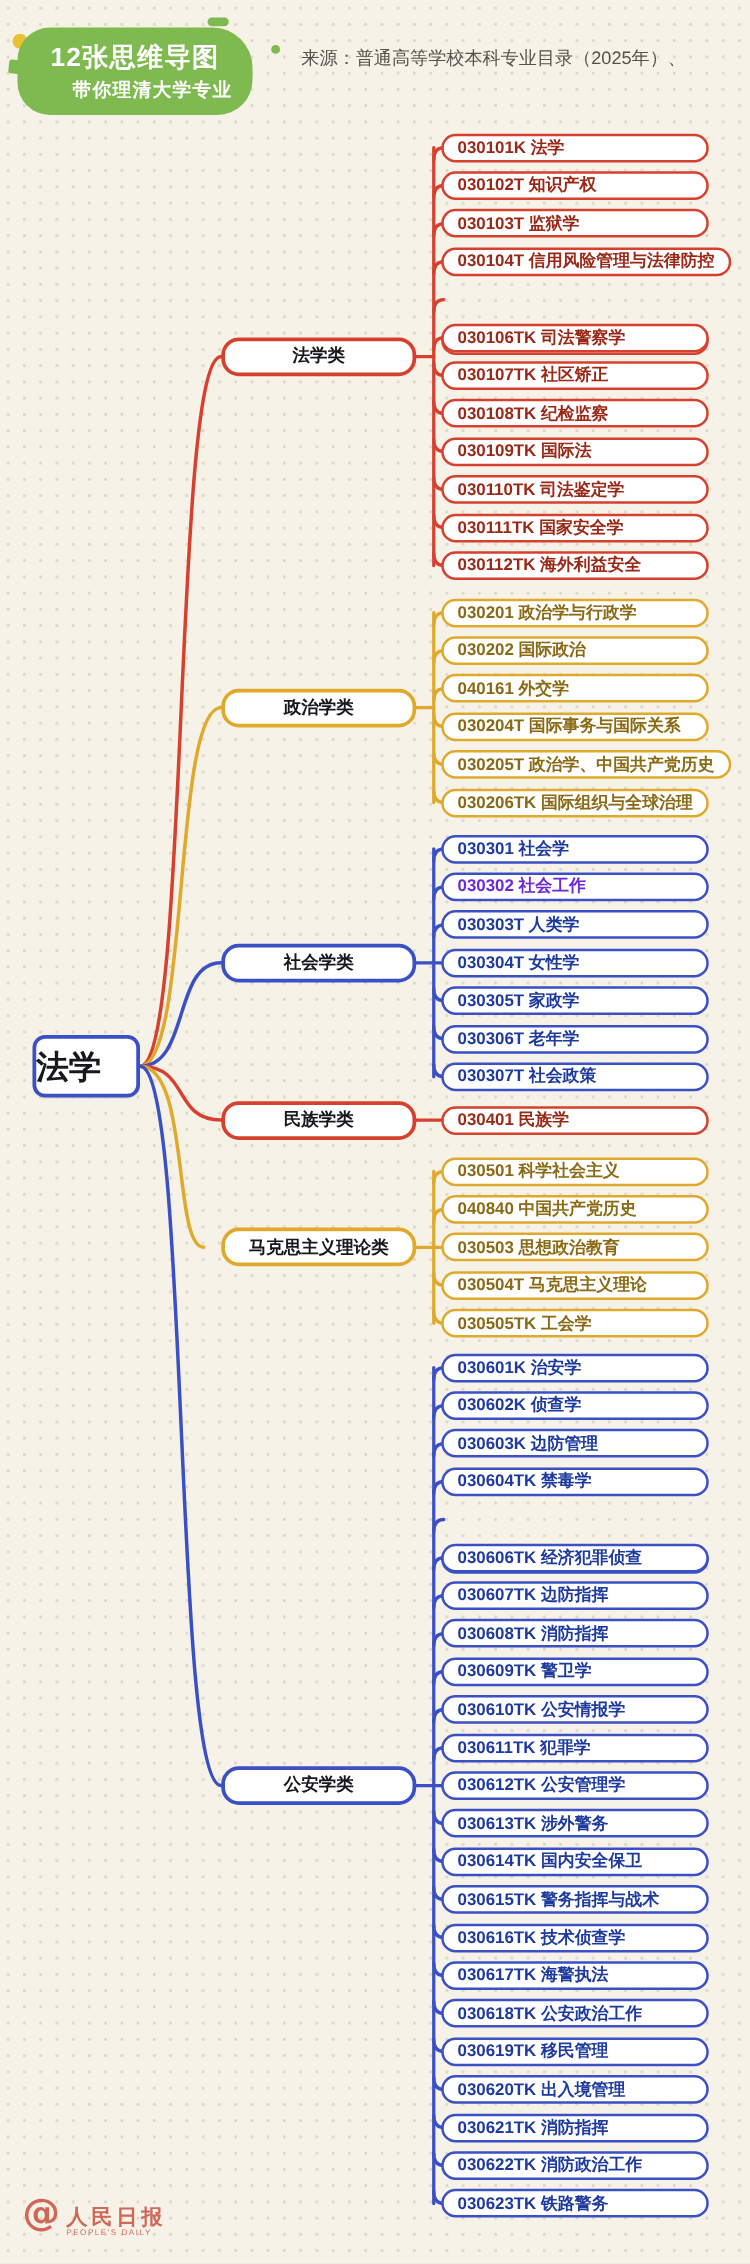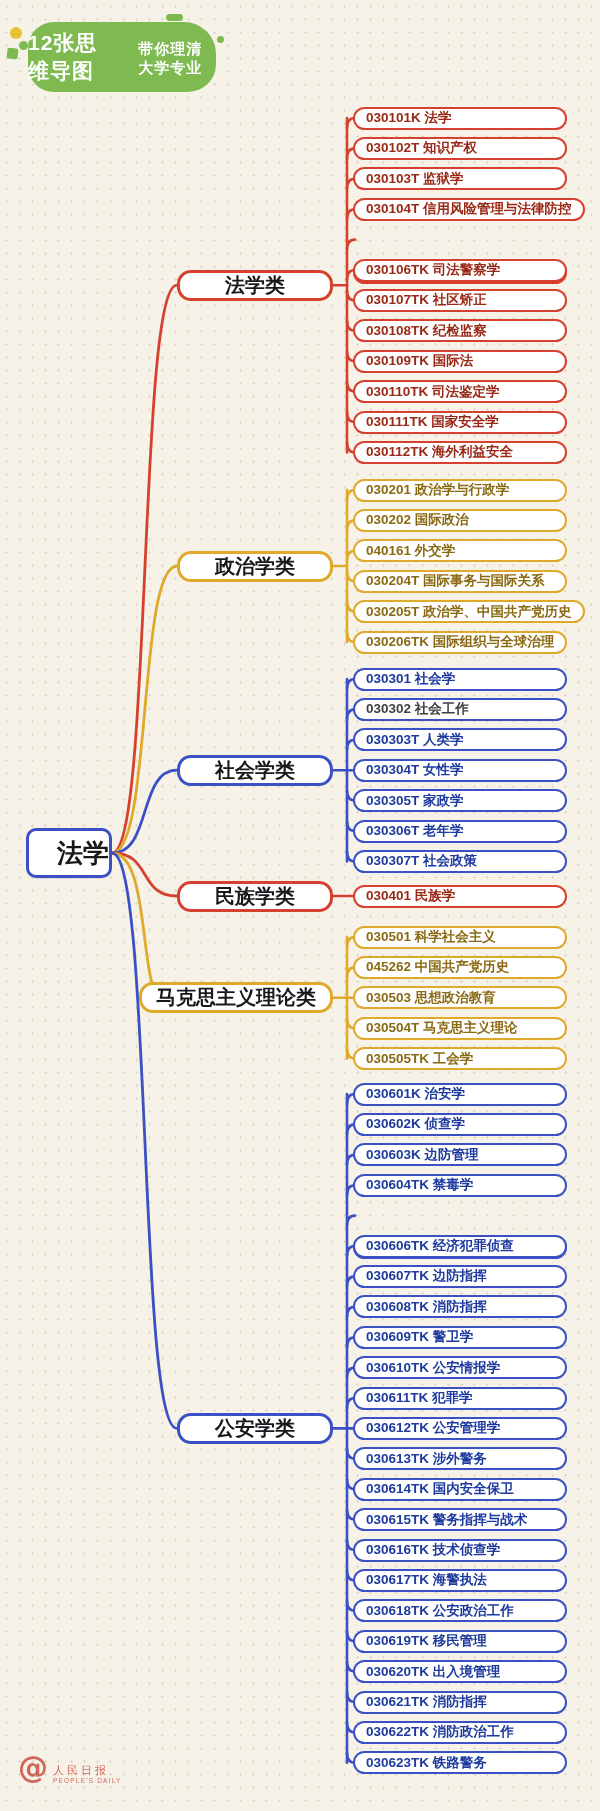--- a/index.html
+++ b/index.html
@@ -7,70 +7,70 @@
     position:relative; width:600px; height:1811px; margin:0 auto;
     background-color:#f6f2e8;
     background-image: radial-gradient(#e0d9c7 1.1px, rgba(0,0,0,0) 1.3px);
     background-size: 13px 13px;
     overflow:hidden;
     font-family:"Liberation Sans", sans-serif;
   }
   svg.links { position:absolute; left:0; top:0; z-index:1; }
 
   .badge {
-    position:absolute; left:28px; top:22px; width:188px; height:70px;
+    position:absolute; left:14px; top:22px; width:188px; height:70px;
     background:#7eba50; border-radius:26px 32px 28px 26px;
-    display:flex; flex-direction:row; align-items:center; justify-content:center;
+    display:flex; flex-direction:column; align-items:center; justify-content:center;
     color:#fff; z-index:2;
   }
   .badge-line1 { font-size:21px; font-weight:bold; letter-spacing:1px; }
   .badge-line2 { font-size:15px; font-weight:bold; margin-top:3px; letter-spacing:1px;margin-left:28px; }
 
   .deco { position:absolute; z-index:2; }
   .deco-yellow-dot { left:10px; top:27px; width:12px; height:12px; border-radius:50%; background:#e8c233; }
   .deco-green-dot-small { left:19px; top:41px; width:9px; height:9px; border-radius:50%; background:#7eba50; }
   .deco-green-square { left:7px; top:48px; width:11px; height:11px; border-radius:2px; background:#7eba50; transform:rotate(6deg); }
   .deco-green-pill { left:166px; top:14px; width:17px; height:7px; border-radius:4px; background:#7eba50; }
   .deco-green-dot-right { left:217px; top:36px; width:7px; height:7px; border-radius:50%; background:#7eba50; }
 
   .source {
     position:absolute; left:241px; top:36px; width:340px;
     font-size:14.5px; line-height:22px; color:#55524c; z-index:2;
   }
 
   .root-node {
     position:absolute; left:26px; top:828px; width:86px; height:50px;
     box-sizing:border-box; background:#fff; border:3px solid #3a50c4; border-radius:10px;
-    display:flex; align-items:center; justify-content:flex-end;
+    display:flex; align-items:center; justify-content:flex-start;
     font-size:26px; font-weight:bold; color:#17181c; z-index:2;
     box-shadow:0 1px 0 rgba(0,0,0,0.08);
   }
 
   .branch-label {
     position:absolute; right:267px; height:31px; min-width:156px; box-sizing:border-box;
     background:#fff; border:3px solid; border-radius:14px;
     display:flex; align-items:center; justify-content:center;
-    font-size:20px; font-weight:bold; color:#17181c;
+    font-size:14px; font-weight:bold; color:#17181c;
     padding:0 14px; white-space:nowrap; z-index:2;
   }
 
   .major-node {
     position:absolute; left:353px; height:23px; min-width:214px; box-sizing:border-box;
     background:#fff; border:2.5px solid; border-radius:12px;
     display:inline-flex; align-items:center;
     padding:0 11px; font-size:13.5px; font-weight:bold; white-space:nowrap; z-index:2;
   }
 
   .footer {
     position:absolute; left:18px; top:1752px; display:flex; align-items:center; gap:5px;
     color:#c8503f; opacity:0.85; z-index:2;
   }
   .logo-at { font-size:30px; font-weight:bold; line-height:30px; font-family:"DejaVu Sans", sans-serif; }
   .brand-col { display:flex; flex-direction:column; line-height:1; }
-  .brand-cn { font-size:11px; font-weight:normal; letter-spacing:3px; font-family:"Liberation Serif", serif;margin-top:13px; }
+  .brand-cn { font-size:17px; font-weight:bold; letter-spacing:3px; font-family:"Liberation Serif", serif;margin-top:13px; }
   .brand-en { font-size:6.5px; letter-spacing:1.2px; margin-top:2px; }
 </style>
 </head>
 <body>
 
 <div class="canvas">
 
   <svg class="links" id="link-layer" width="600" height="1811">
       <path d="M 112 853 C 152 853 138 285.2 177 285.2" fill="none" stroke="#d6412f" stroke-width="2.8" stroke-linecap="round"></path>
       <path d="M 333 285.2 L 347 285.2" fill="none" stroke="#d6412f" stroke-width="2.6" stroke-linecap="round"></path>
@@ -149,20 +149,21 @@
   <span class="deco deco-green-square"></span>
   <span class="deco deco-green-pill"></span>
   <span class="deco deco-green-dot-right"></span>
 
   <div class="badge">
     <div class="badge-line1">12张思维导图</div>
     <div class="badge-line2">带你理清大学专业</div>
   </div>
 
   <div class="source">
+    <div>来源：普通高等学校本科专业目录（2025年）、</div>
   </div>
 
   <div class="root-node">
     <span>法学</span>
   </div>
 
   <div id="branches-host">
       <div class="branch-label" style="border-color: rgb(214, 65, 47); top: 269.7px;">法学类</div>
       <div class="major-node" style="border-color: rgb(214, 65, 47); color: rgb(154, 40, 23); top: 106.5px;">030101K 法学</div>
       <div class="major-node" style="border-color: rgb(214, 65, 47); color: rgb(154, 40, 23); top: 136.9px;">030102T 知识产权</div>
@@ -178,31 +179,31 @@
       <div class="major-node" style="border-color: rgb(214, 65, 47); color: rgb(154, 40, 23); top: 440.9px;">030112TK 海外利益安全</div>
       <div class="branch-label" style="border-color: rgb(223, 169, 44); top: 550.5px;">政治学类</div>
       <div class="major-node" style="border-color: rgb(223, 169, 44); color: rgb(138, 106, 20); top: 478.5px;">030201 政治学与行政学</div>
       <div class="major-node" style="border-color: rgb(223, 169, 44); color: rgb(138, 106, 20); top: 508.9px;">030202 国际政治</div>
       <div class="major-node" style="border-color: rgb(223, 169, 44); color: rgb(138, 106, 20); top: 539.3px;">040161 外交学</div>
       <div class="major-node" style="border-color: rgb(223, 169, 44); color: rgb(138, 106, 20); top: 569.7px;">030204T 国际事务与国际关系</div>
       <div class="major-node" style="border-color: rgb(223, 169, 44); color: rgb(138, 106, 20); top: 600.1px;">030205T 政治学、中国共产党历史</div>
       <div class="major-node" style="border-color: rgb(223, 169, 44); color: rgb(138, 106, 20); top: 630.5px;">030206TK 国际组织与全球治理</div>
       <div class="branch-label" style="border-color: rgb(58, 80, 196); top: 754.7px;">社会学类</div>
       <div class="major-node" style="border-color: rgb(58, 80, 196); color: rgb(30, 58, 158); top: 667.5px;">030301 社会学</div>
-      <div class="major-node" style="border-color: rgb(58, 80, 196); color: #404040; top: 697.9px;">030302 社会工作</div>
+      <div class="major-node" style="border-color: rgb(58, 80, 196); color: #6d28d9; top: 697.9px;">030302 社会工作</div>
       <div class="major-node" style="border-color: rgb(58, 80, 196); color: rgb(30, 58, 158); top: 728.3px;">030303T 人类学</div>
       <div class="major-node" style="border-color: rgb(58, 80, 196); color: rgb(30, 58, 158); top: 758.7px;">030304T 女性学</div>
       <div class="major-node" style="border-color: rgb(58, 80, 196); color: rgb(30, 58, 158); top: 789.1px;">030305T 家政学</div>
       <div class="major-node" style="border-color: rgb(58, 80, 196); color: rgb(30, 58, 158); top: 819.5px;">030306T 老年学</div>
       <div class="major-node" style="border-color: rgb(58, 80, 196); color: rgb(30, 58, 158); top: 849.9px;">030307T 社会政策</div>
       <div class="branch-label" style="border-color: rgb(214, 65, 47); top: 880.5px;">民族学类</div>
       <div class="major-node" style="border-color: rgb(214, 65, 47); color: rgb(154, 40, 23); top: 884.5px;">030401 民族学</div>
       <div class="branch-label" style="border-color: rgb(223, 169, 44); top: 982.3px;">马克思主义理论类</div>
       <div class="major-node" style="border-color: rgb(223, 169, 44); color: rgb(138, 106, 20); top: 925.5px;">030501 科学社会主义</div>
-      <div class="major-node" style="border-color: rgb(223, 169, 44); color: rgb(138, 106, 20); top: 955.9px;">045262 中国共产党历史</div>
+      <div class="major-node" style="border-color: rgb(223, 169, 44); color: rgb(138, 106, 20); top: 955.9px;">040840 中国共产党历史</div>
       <div class="major-node" style="border-color: rgb(223, 169, 44); color: rgb(138, 106, 20); top: 986.3px;">030503 思想政治教育</div>
       <div class="major-node" style="border-color: rgb(223, 169, 44); color: rgb(138, 106, 20); top: 1016.7px;">030504T 马克思主义理论</div>
       <div class="major-node" style="border-color: rgb(223, 169, 44); color: rgb(138, 106, 20); top: 1047.1px;">030505TK 工会学</div>
       <div class="branch-label" style="border-color: rgb(58, 80, 196); top: 1412.9px;">公安学类</div>
       <div class="major-node" style="border-color: rgb(58, 80, 196); color: rgb(30, 58, 158); top: 1082.5px;">030601K 治安学</div>
       <div class="major-node" style="border-color: rgb(58, 80, 196); color: rgb(30, 58, 158); top: 1112.9px;">030602K 侦查学</div>
       <div class="major-node" style="border-color: rgb(58, 80, 196); color: rgb(30, 58, 158); top: 1143.3px;">030603K 边防管理</div>
       <div class="major-node" style="border-color: rgb(58, 80, 196); color: rgb(30, 58, 158); top: 1173.7px;">030604TK 禁毒学</div>
       <div class="major-node" style="border-color: rgb(58, 80, 196); color: rgb(30, 58, 158); top: 1204.1px; margin-top: 32px;">030605TK 警犬技术</div>
       <div class="major-node" style="border-color: rgb(58, 80, 196); color: rgb(30, 58, 158); top: 1234.5px;">030606TK 经济犯罪侦查</div>

